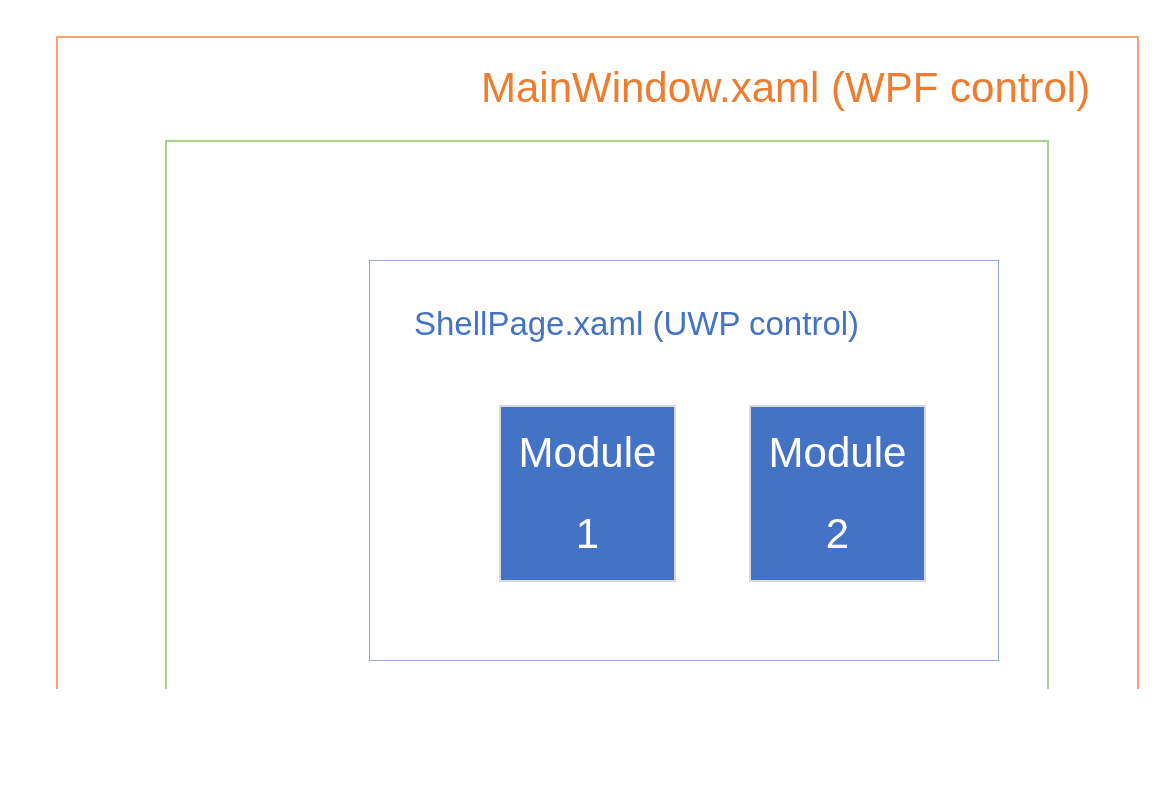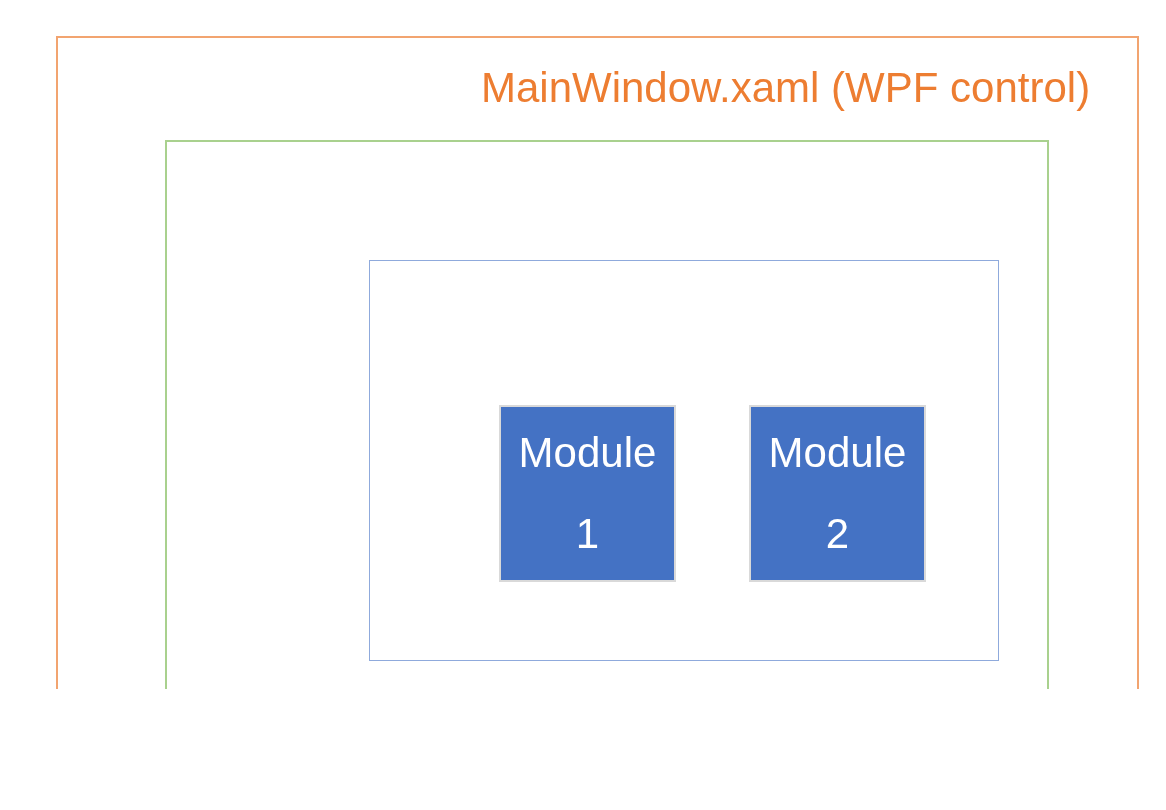--- a/index.html
+++ b/index.html
@@ -83,20 +83,21 @@
 
   <div class="box box-outer"></div>
 
   <div class="diagram-label label-main">MainWindow.xaml (WPF control)</div>
 
   <div class="box box-host"></div>
 
 
   <div class="box box-shell"></div>
 
+  <div class="diagram-label label-shell">ShellPage.xaml (UWP control)</div>
 
   <div class="module module-1">
     <div>Module</div>
     <div>1</div>
   </div>
 
   <div class="module module-2">
     <div>Module</div>
     <div>2</div>
   </div>

